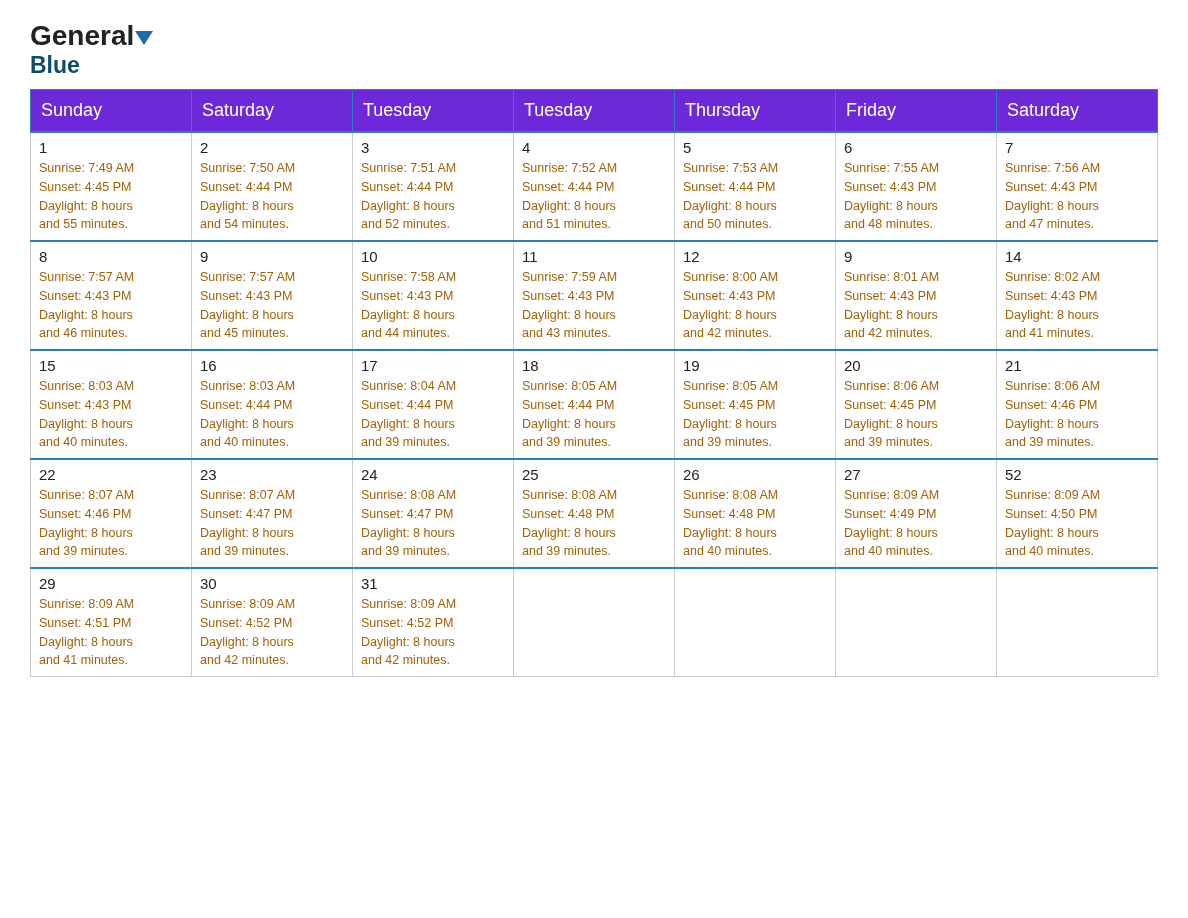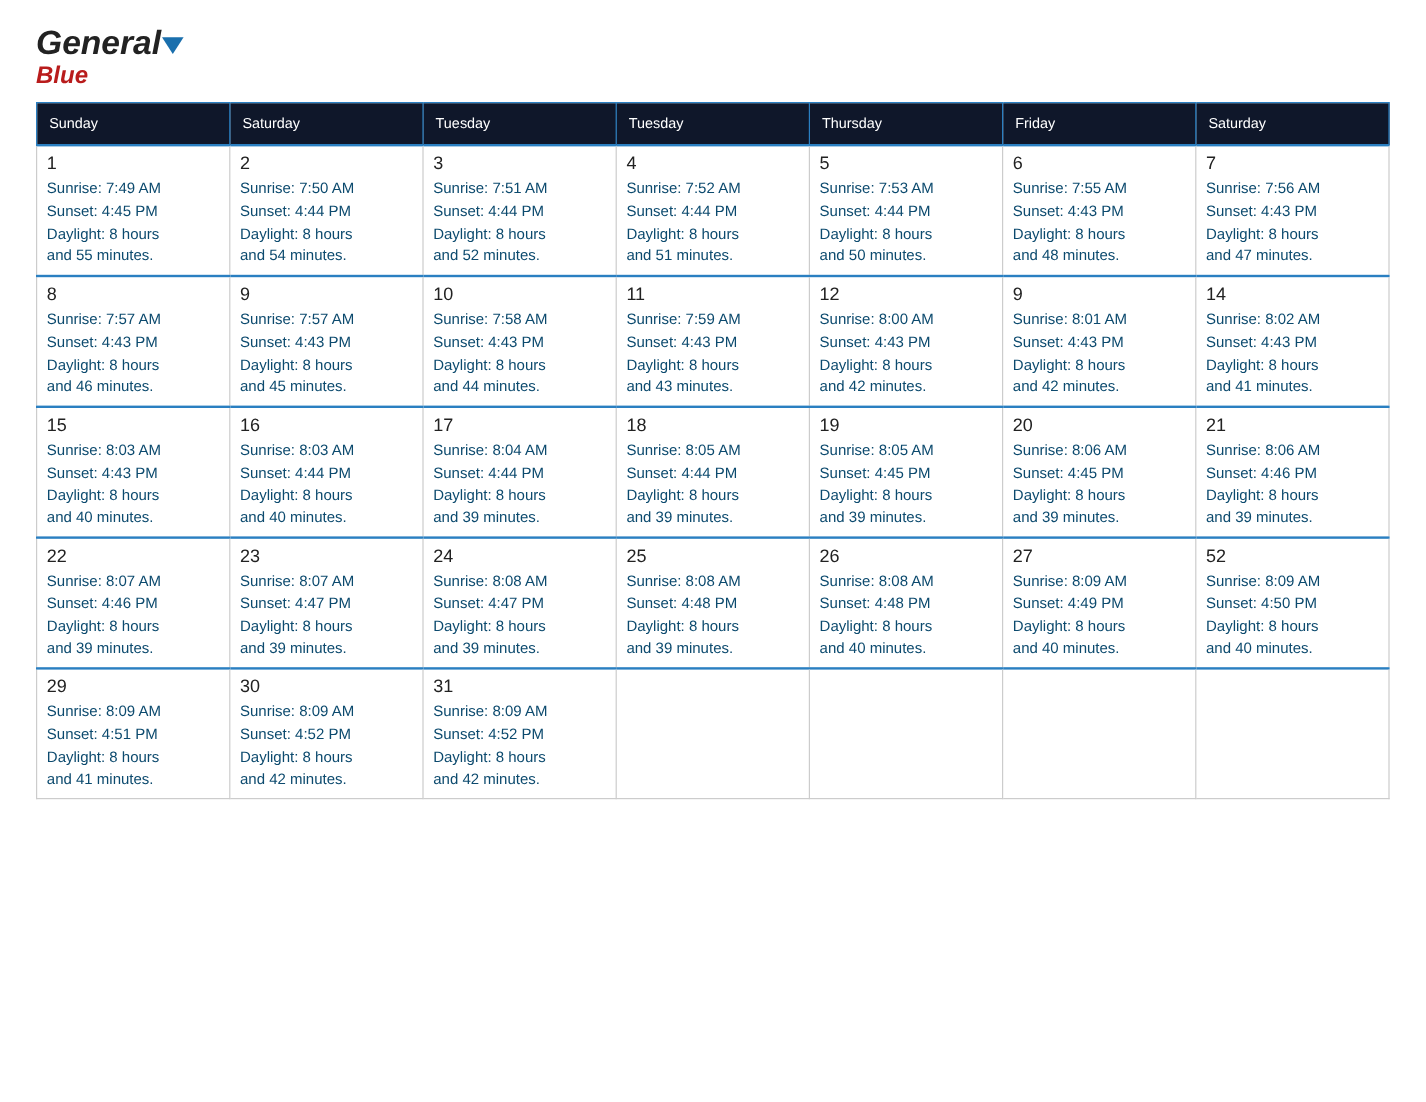--- a/index.html
+++ b/index.html
@@ -16,21 +16,20 @@
       margin-bottom: 10px;
     }
     .logo {
       display: flex;
       flex-direction: column;
       align-items: flex-start;
     }
     .logo-line {
       display: flex;
       align-items: center;
-      font-style: italic;
     }
     .title-block {
       text-align: right;
     }
     .month-title {
       font-size: 46px;
       font-weight: normal;
       color: #222;
       line-height: 1.1;
     }
@@ -38,23 +37,23 @@
       font-size: 20px;
       color: #444;
       margin-top: 4px;
     }
     .calendar-table {
       width: 100%;
       border-collapse: collapse;
       margin-top: 10px;
     }
     .calendar-table th {
-      background-color: #0f172a;
+      background-color: #6d28d9;
       color: #fff;
-      font-size: 12px;
+      font-size: 18px;
       font-weight: normal;
       padding: 10px 10px;
       text-align: left;
       border: 1px solid #2a7fc1;
     }
     .calendar-table td {
       vertical-align: top;
       border: 1px solid #ccc;
       padding: 6px 8px;
       font-size: 13px;
@@ -69,21 +68,21 @@
     }
     .day-number {
       font-size: 15px;
       font-weight: normal;
       margin-bottom: 3px;
       display: block;
     }
     .day-info {
       font-size: 12.5px;
       line-height: 1.5;
-      color: #0c4a6e;
+      color: #a16207;
     }
     .empty-cell {
       background: #fff;
     }
     
     .logo-triangle {
       display: inline-block;
       position: relative;
       width: 18px;
       height: 14px;
@@ -103,21 +102,21 @@
 </head>
 <body>
 
 <div class="header-row">
   <div class="logo">
     <div class="logo-line">
       <span style="font-size:28px;font-weight:bold;color:#222;">General</span>
       <span class="logo-triangle"></span>
     </div>
     <div class="logo-line">
-      <span style="font-size:20px;font-weight:bold;color:#b91c1c;">Blue</span>
+      <span style="font-size:23px;font-weight:bold;color:#0c4a6e;">Blue</span>
     </div>
   </div>
   <div class="title-block">
     <div class="month-title"></div>
     <div class="location-title"></div>
   </div>
 </div>
 
 <table class="calendar-table">
   <thead>

